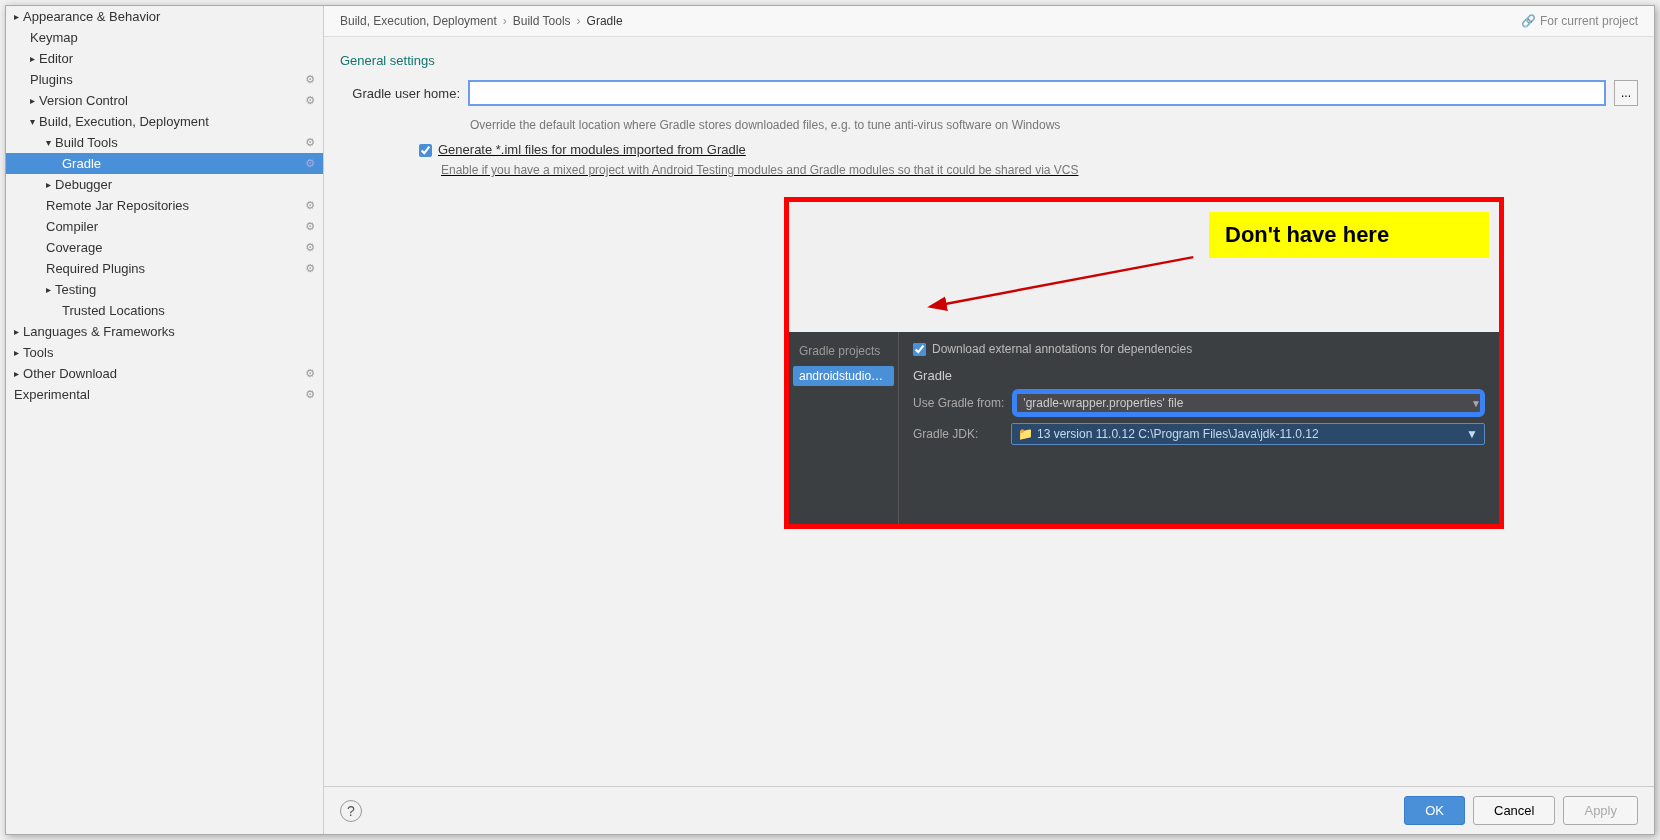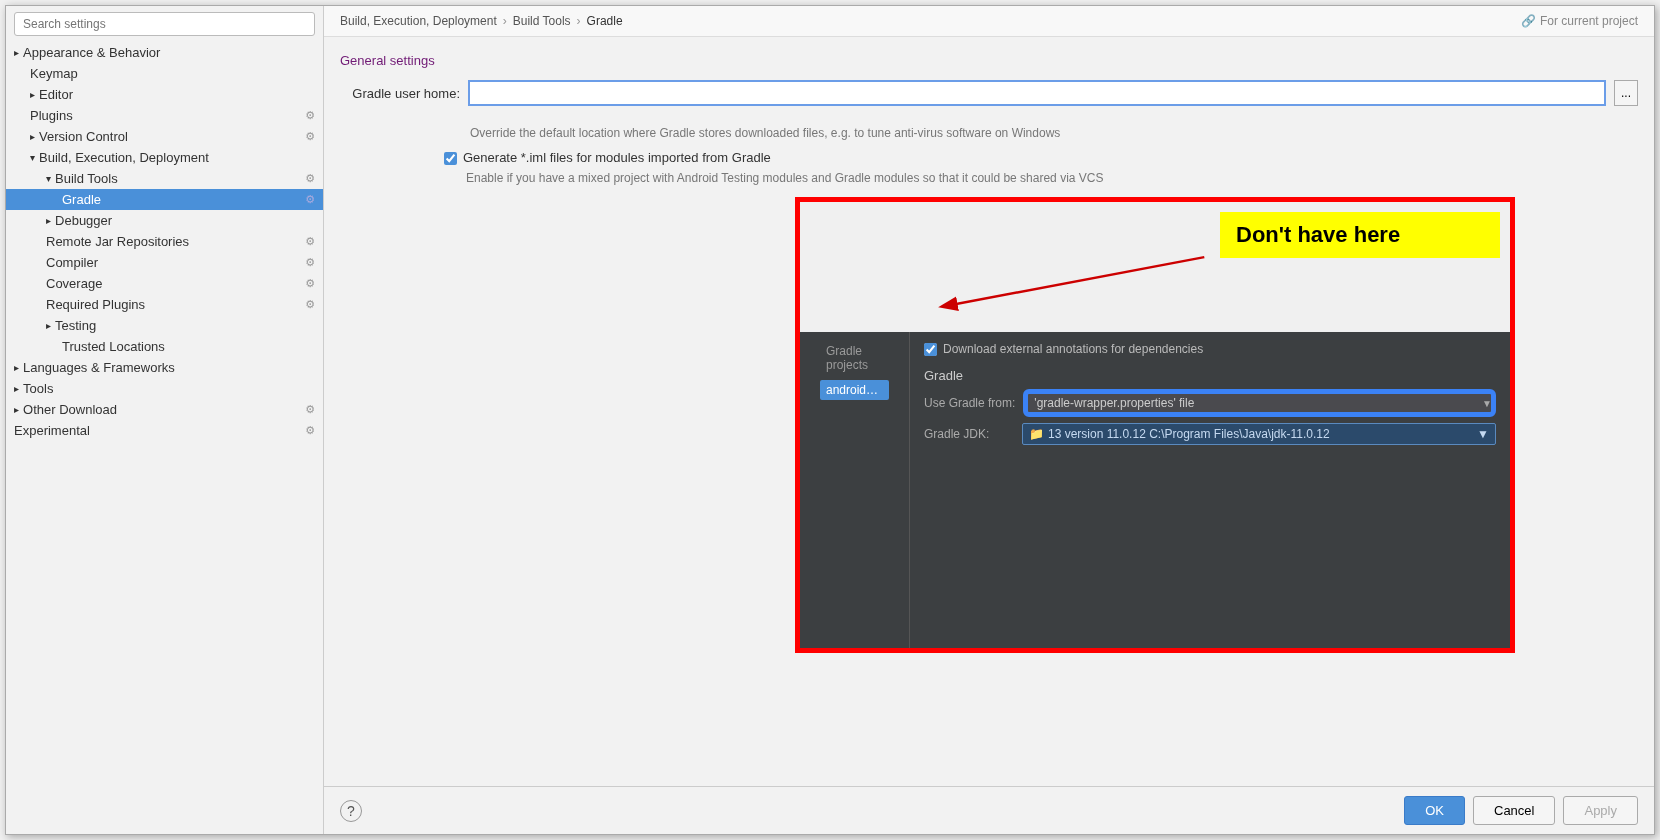--- a/index.html
+++ b/index.html
@@ -131,28 +131,28 @@
       gap: 4px;
     }
     .panel-body {
       flex: 1;
       padding: 16px;
       overflow-y: auto;
       position: relative;
     }
     .section-title {
       font-size: 13px;
-      color: #701a75;
+      color: #0f766e;
       margin-bottom: 12px;
       font-weight: 400;
     }
     .form-row {
       display: flex;
       align-items: center;
-      margin-bottom: 20px;
+      margin-bottom: 12px;
       gap: 8px;
     }
     .form-label {
       font-size: 13px;
       color: #333;
       min-width: 120px;
       text-align: right;
     }
     .form-input {
       flex: 1;
@@ -168,44 +168,45 @@
       border: 1px solid #aaa;
       background: #f5f5f5;
       cursor: pointer;
       font-size: 12px;
       height: 26px;
     }
     .checkbox-row {
       display: flex;
       align-items: flex-start;
       margin-bottom: 6px;
-      margin-left: 104px;
+      margin-left: 79px;
       gap: 6px;
+      text-decoration: underline;
     }
     .checkbox-row input[type=checkbox] {
       margin-top: 2px;
       accent-color: #4a90d9;
     }
     .checkbox-label {
       font-size: 13px;
       color: #333;
       font-weight: 500;
     }
     .hint-text {
       font-size: 12px;
       color: #777;
       margin-left: 22px;
     }
     
     .annotation-overlay {
       position: absolute;
-      left: 471px;
+      left: 460px;
       top: 160px;
       width: 720px;
-      height: 456px;
+      height: 332px;
       border: 5px solid red;
       background: #d946ef;
       display: flex;
       flex-direction: column;
       overflow: hidden;
     }
     .annotation-top {
       background: #f0f0f0;
       padding: 8px;
       position: relative;
@@ -239,21 +240,21 @@
       flex: 1;
       margin: 0;
       display: flex;
       flex-direction: row;
       overflow: hidden;
     }
     .inner-left {
       width: 110px;
       background: #3c3f41;
       border-right: 1px solid #555;
-      padding: 8px 20px;
+      padding: 8px 4px;
     }
     .inner-section-title {
       font-size: 12px;
       color: #9a9a9a;
       padding: 4px 6px;
       margin-bottom: 4px;
     }
     .inner-project-item {
       background: #4a90d9;
       color: #fff;
@@ -373,21 +374,20 @@
   </style>
 </head>
 <body>
 
 <div class="dialog">
 
 
   <div class="main-content">
 
     <div class="sidebar">
-      <input class="search-box" type="text" placeholder="Search settings" style="">
 
       <div class="sidebar-item">
         <span class="arrow">▸</span>
         <span>Appearance &amp; Behavior</span>
       </div>
 
       <div class="sidebar-item sidebar-child">
         <span>Keymap</span>
       </div>
 

